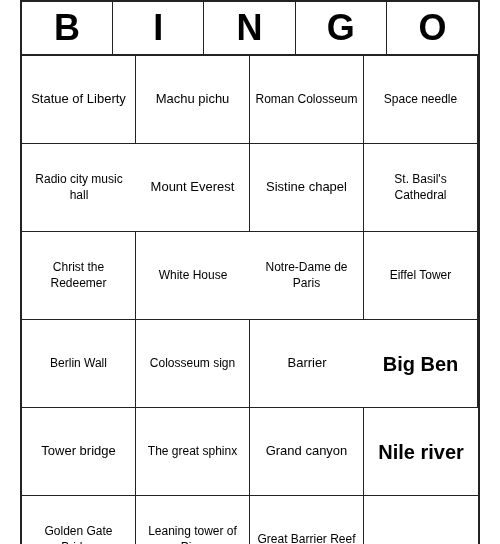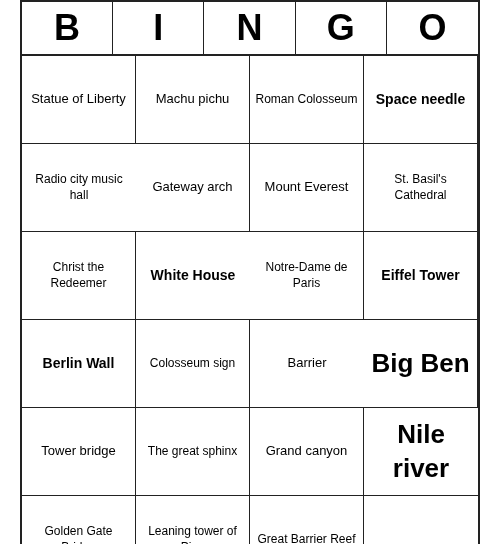--- a/index.html
+++ b/index.html
@@ -49,26 +49,26 @@
       line-height: 1.3;
       word-break: break-word;
     }
     .bingo-cell:nth-child(5n) {
       border-right: none;
     }
     .bingo-cell:nth-child(n+21) {
       border-bottom: none;
     }
     .cell-large {
-      font-size: 26px;
+      font-size: 20px;
       font-weight: bold;
     }
     .cell-medium {
-      font-size: 14px;
-      font-weight: bold;
+      font-size: 12px;
+      font-weight: normal;
     }
     .cell-small {
       font-size: 12px;
     }
   </style>
 </head>
 <body>
 
 <div class="bingo-card">
   <div class="bingo-header">
@@ -77,22 +77,22 @@
       <div class="bingo-header-cell">N</div>
       <div class="bingo-header-cell">G</div>
       <div class="bingo-header-cell">O</div>
     </div>
   <div class="bingo-grid">
   <div class="bingo-cell">Statue of Liberty</div>
       <div class="bingo-cell">Machu pichu</div>
       <div class="bingo-cell cell-small">Roman Colosseum</div>
       <div class="bingo-cell cell-medium">Space needle</div>
       <div class="bingo-cell cell-small">Radio city music hall</div>
-      <div class="bingo-cell">Gateway arch</div>
       <div class="bingo-cell">Mount Everest</div>
+      <div class="bingo-cell">Sistine chapel</div>
       <div class="bingo-cell cell-small">St. Basil's Cathedral</div>
       <div class="bingo-cell cell-small">Christ the Redeemer</div>
       <div class="bingo-cell cell-medium">White House</div>
       <div class="bingo-cell cell-small">Notre-Dame de Paris</div>
       <div class="bingo-cell cell-medium">Eiffel Tower</div>
       <div class="bingo-cell cell-medium">Berlin Wall</div>
       <div class="bingo-cell cell-small">Colosseum sign</div>
       <div class="bingo-cell">Barrier</div>
       <div class="bingo-cell cell-large">Big Ben</div>
       <div class="bingo-cell">Tower bridge</div>

